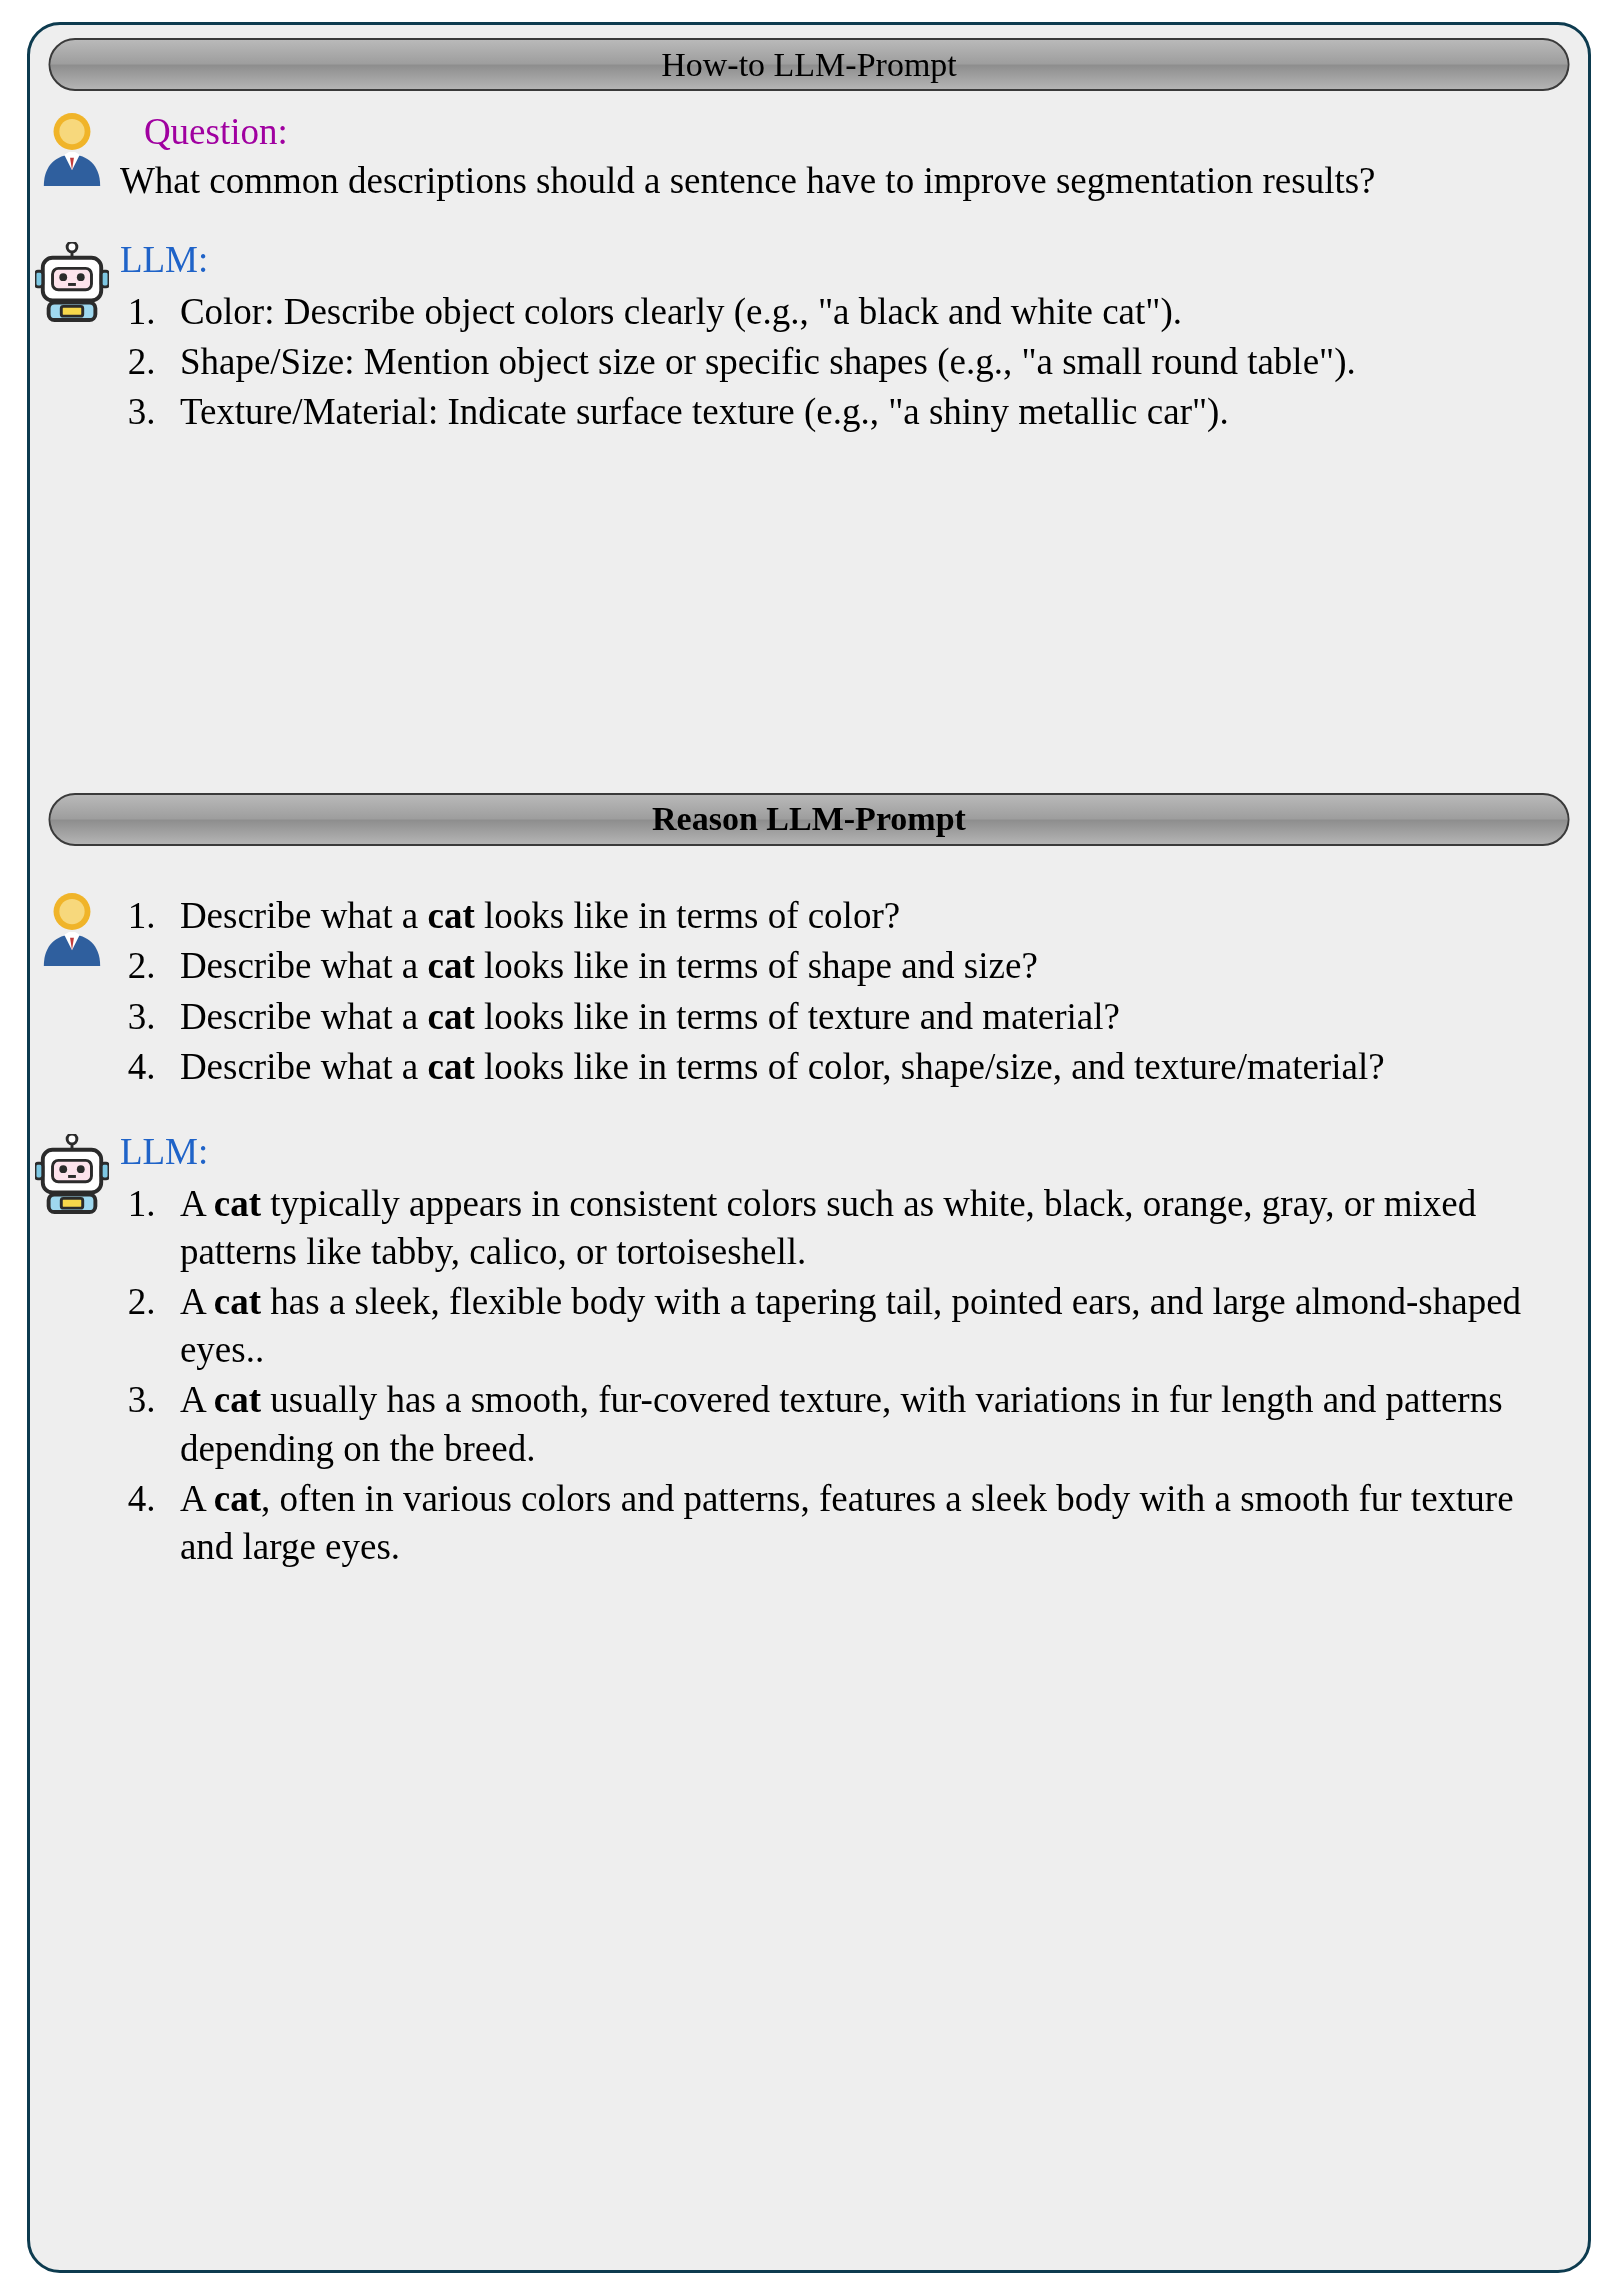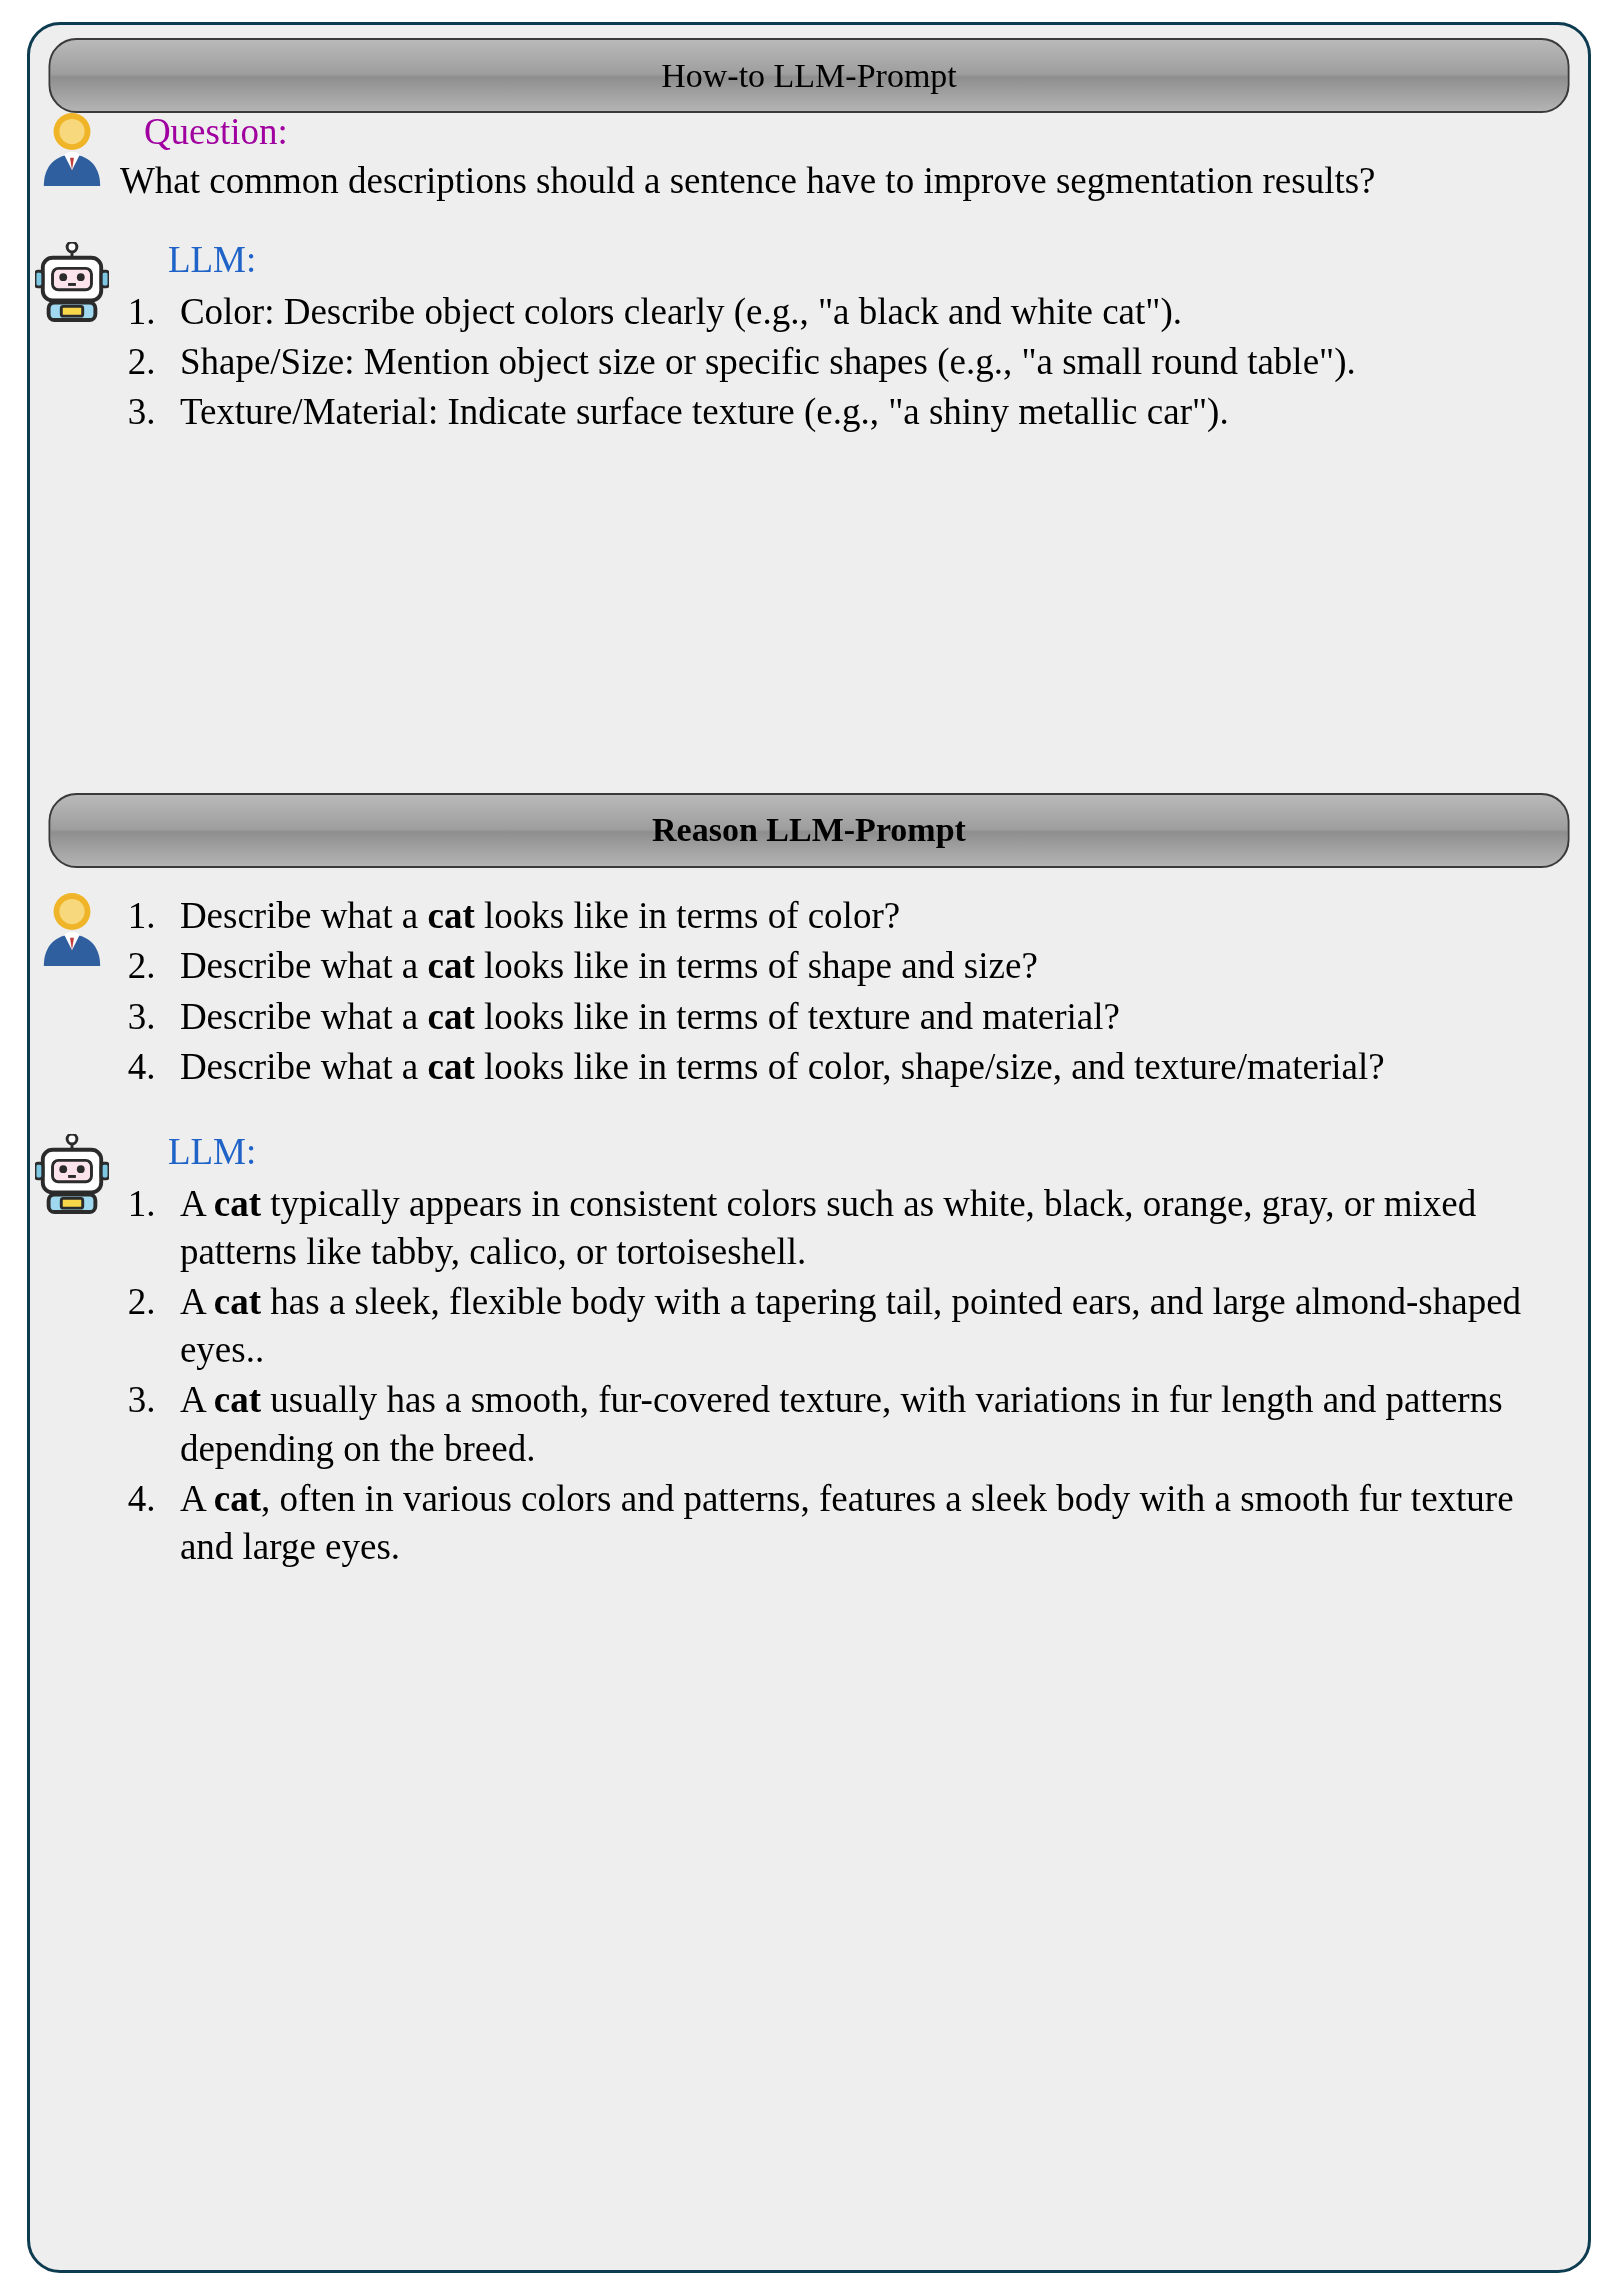--- a/index.html
+++ b/index.html
@@ -28,21 +28,21 @@
     border: 3.9px solid #0d3b4f;
     border-radius: 33px;
     background: #eeeeee;
     overflow: hidden;
   }
   .section-header {
     position: absolute;
     left: 50%;
     transform: translateX(-50%);
     width: 1521px;
-    height: 75px;
+    height: 53px;
     box-sizing: border-box;
     background: linear-gradient(180deg, #b9b9b9 0%, #9e9e9e 48%, #8e8e8e 52%, #b4b4b4 100%);
     border: 2.9px solid #3a3a3a;
     border-radius: 28px;
     display: flex;
     align-items: center;
     justify-content: center;
     font-size: 34px;
     color: #000000;
     z-index: 5;
@@ -77,21 +77,20 @@
   .qlabel {
     color: #a000a0;
     font-size: 37px;
     line-height: 1.22;
     margin-left: 24px;
   }
   .llmlabel {
     color: #1f63c8;
     font-size: 37px;
     line-height: 1.2;
-    margin-left: 48px;
   }
   .qtext {
     color: #000000;
     font-size: 37px;
     line-height: 1.27;
     margin-top: 4px;
   }
 
   ol.num {
     list-style: none;

